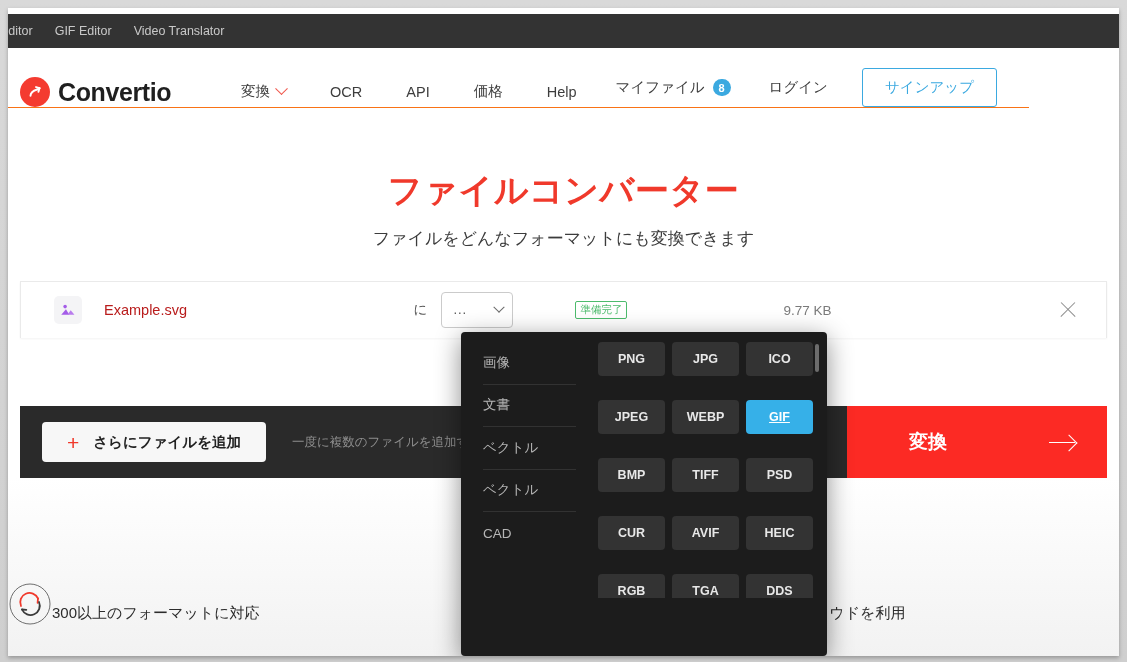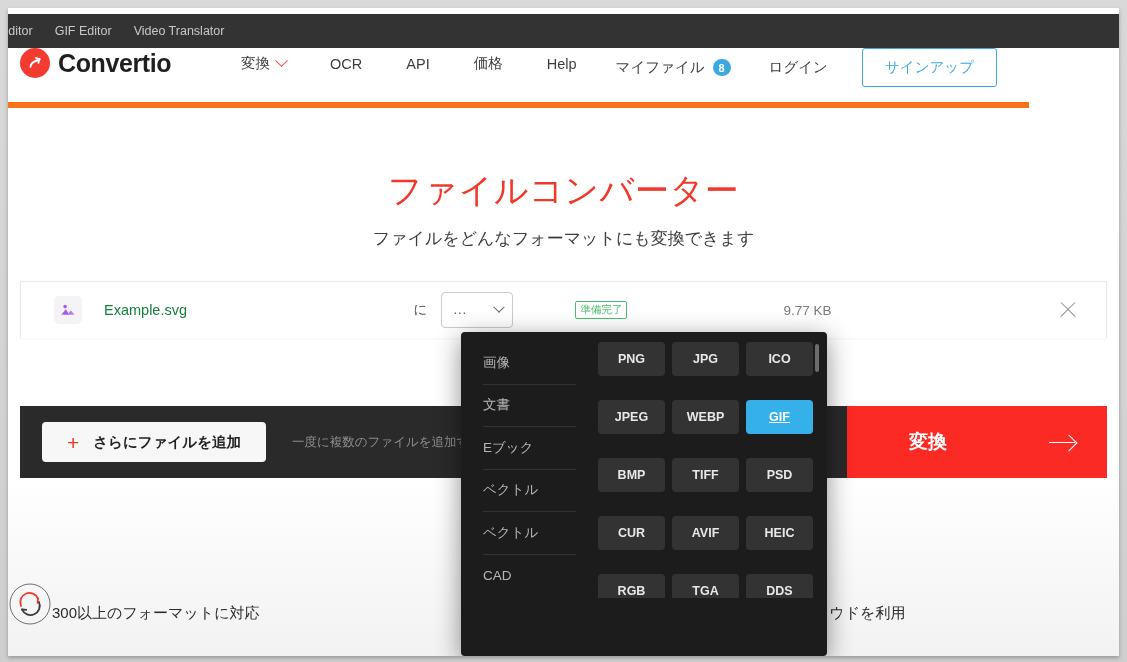--- a/index.html
+++ b/index.html
@@ -50,22 +50,22 @@
   }
   .topbar a:first-child { margin-left: 0px; }
 
   
   .header {
     position: absolute;
     left: 0; top: 40px;
     width: 1021px; height: 60px;
     background: #ffffff;
     display: flex;
-    align-items: flex-start;
-    border-bottom: 6px solid #f97316;
+    align-items: flex-end;
+    border-bottom: 1px solid #f97316;
   }
   .logo-wrap {
     display: flex; align-items: center;
     margin-left: 12px;
   }
   .logo-mark {
     width: 30px; height: 30px;
     border-radius: 50%;
     background: #f43b30;
     display: flex; align-items: center; justify-content: center;
@@ -143,21 +143,21 @@
   .hero {
     position: absolute;
     left: 0; top: 100px;
     width: 1111px;
     text-align: center;
     padding-top: 60px;
   }
   .hero h1 {
     font-size: 34px;
     color: #f0392b;
-    font-weight: normal;
+    font-weight: bold;
     letter-spacing: 0.5px;
   }
   .hero p {
     font-size: 17px;
     color: #3c3c3c;
     margin-top: 13px;
   }
 
   
   .file-row {
@@ -173,21 +173,21 @@
   .file-icon {
     width: 28px; height: 28px;
     border-radius: 5px;
     background: #f4f4f6;
     margin-left: 33px;
     display:flex; align-items:center; justify-content:center;
     flex: none;
   }
   .file-name {
     font-size: 14.5px;
-    color: #15803d;
+    color: #b91c1c;
     margin-left: 22px;
   }
   .to-label {
     font-size: 13.5px;
     color: #555;
     margin-left: auto;
   }
   .fmt-select {
     margin-left: 14px;
     width: 72px; height: 36px;
@@ -517,21 +517,20 @@
         <span class="feature-label">クラウドを利用</span>
       </div>
     </div>
 
     <div class="dropdown">
 
       <div class="dd-body">
         <div class="dd-cats">
           <div class="dd-cat">画像</div>
           <div class="dd-cat">文書</div>
-          <div class="dd-cat">Eブック</div>
           <div class="dd-cat">ベクトル</div>
           <div class="dd-cat">ベクトル</div>
           <div class="dd-cat" style="border-bottom:none;">CAD</div>
         </div>
 
         <div class="dd-grid-wrap">
           <div class="dd-grid">
             <button class="fmt">PNG</button>
             <button class="fmt">JPG</button>
             <button class="fmt">ICO</button>

